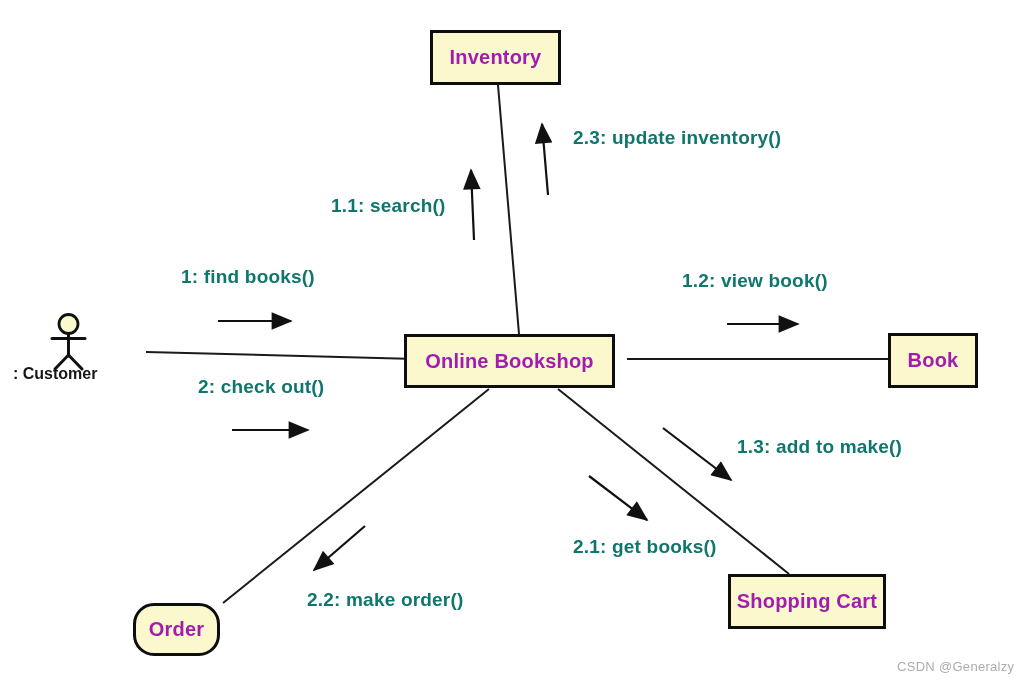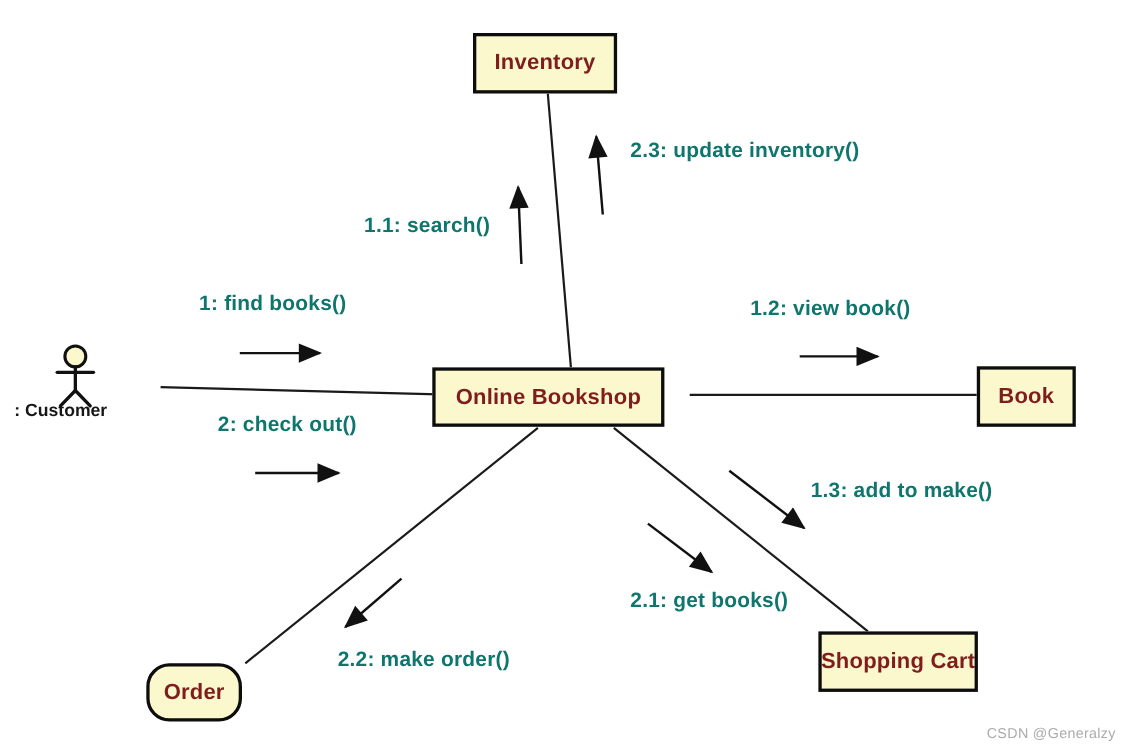--- a/index.html
+++ b/index.html
@@ -25,21 +25,21 @@
   .node {
     position: absolute;
     box-sizing: border-box;
     background: #fbf8cd;
     border: 3px solid #0d0d0d;
     display: flex;
     align-items: center;
     justify-content: center;
     font-size: 20px;
     font-weight: 600;
-    color: #7f1d1d;
+    color: #a21caf;
     letter-spacing: 0.2px;
     white-space: nowrap;
   }
   .msg {
     position: absolute;
     font-size: 19px;
     font-weight: 600;
     color: #0f766e;
     letter-spacing: 0.2px;
     white-space: nowrap;
@@ -93,29 +93,29 @@
       <line x1="68.5" y1="333.5" x2="68.5" y2="356"></line>
       <line x1="68.5" y1="355" x2="55" y2="369"></line>
       <line x1="68.5" y1="355" x2="82" y2="369"></line>
     </g>
   </svg>
 
   <div class="node" style="left:430px; top:30px;  width:131px; height:55px;">
     <span>Inventory</span>
   </div>
 
-  <div class="node" style="left:393px; top:334px; width:211px; height:54px;text-align:right;">
+  <div class="node" style="left:404px; top:334px; width:211px; height:54px;text-align:right;">
     <span>Online Bookshop</span>
   </div>
 
   <div class="node" style="left:888px; top:333px; width:90px; height:55px;">
     <span>Book</span>
   </div>
 
-  <div class="node" style="left:744px; top:574px; width:145px; height:55px;">
+  <div class="node" style="left:728px; top:574px; width:158px; height:55px;">
     <span>Shopping Cart</span>
   </div>
 
   <div class="node" style="left:133px; top:603px; width:87px; height:53px;border-radius:21px;">
     <span>Order</span>
   </div>
 
   <div class="actor-label" style="left:13px; top:365px;">: Customer</div>
 
   <div class="msg" style="left:181px; top:266px;">1: find books()</div>

